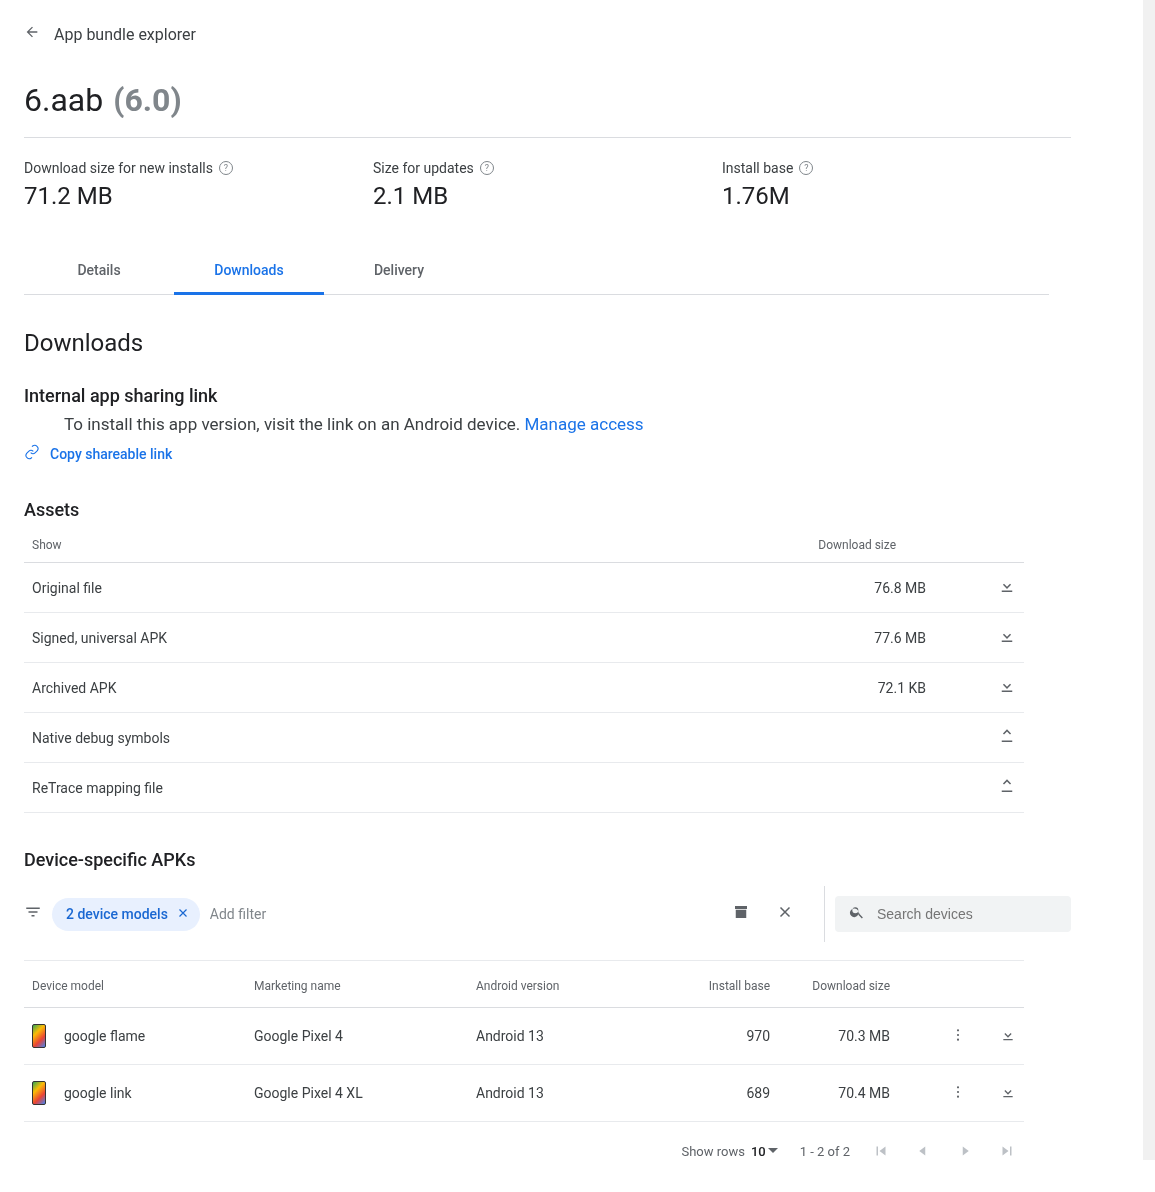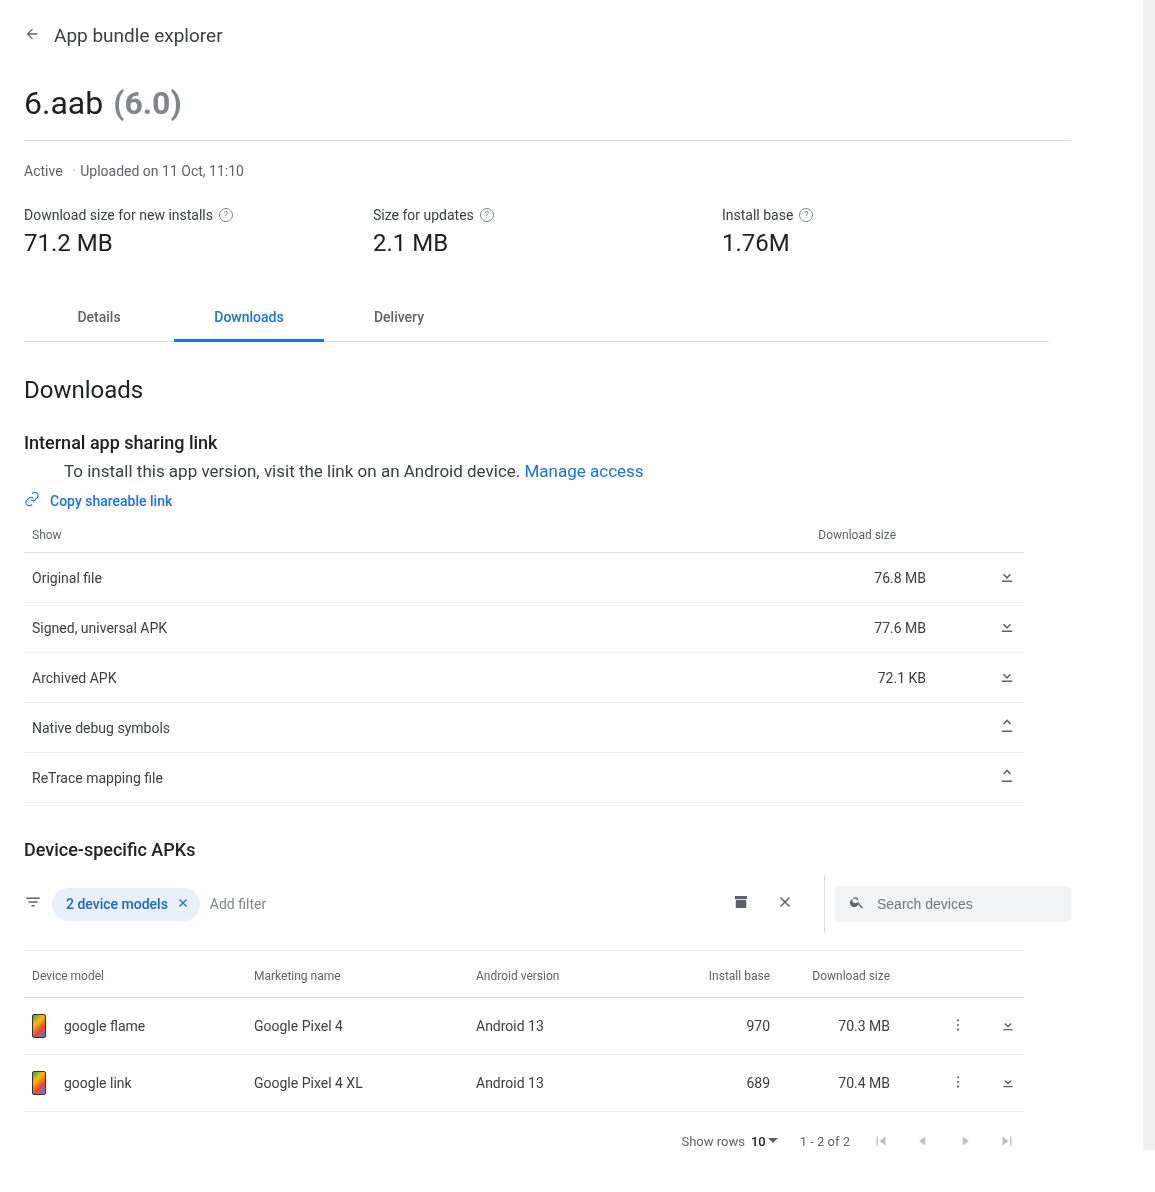--- a/index.html
+++ b/index.html
@@ -19,21 +19,21 @@
     top: 0; right: 0;
     width: 12px; height: 100%;
     background: #f1f1f1;
   }
   .content { width: 1047px; }
   .breadcrumb {
     display: flex;
     align-items: center;
     gap: 14px;
     color: #3c4043;
-    font-size: 19px;
+    font-size: 16px;
     margin-bottom: 8px;
   }
   .breadcrumb svg { width: 16px; height: 16px; fill: #5f6368; }
   .title-row { display: flex; align-items: baseline; gap: 10px; }
   .title-main { font-size: 32px; font-weight: 400; margin-top: 29px; }
   .title-sub { font-size: 32px; font-weight: 700; color: #80868b; }
   .divider-full { height: 1px; background: #dadce0; margin: 18px 0 22px 0; }
   .meta-line { color: #5f6368; font-size: 14px; display: flex; gap: 6px; align-items: center; margin-bottom: 28px; }
   .meta-dot::before { content: "·"; margin: 0 4px; color: #c0c0c0; }
   .stats-row { display: flex; gap: 0; margin-bottom: 38px; }
@@ -115,24 +115,20 @@
       <span>App bundle explorer</span>
     </div>
 
     <div class="title-row">
       <span class="title-main">6.aab</span>
       <span class="title-sub">(6.0)</span>
     </div>
 
     <div class="divider-full"></div>
 
-    <div class="meta-line">
-      <span>Active</span>
-      <span class="meta-dot">Uploaded on 11 Oct, 11:10</span>
-    </div>
 
     <div class="stats-row">
       <div class="stat-block">
         <div class="stat-label">
           <span>Download size for new installs</span>
           <span class="help-icon">?</span>
         </div>
         <div class="stat-value">71.2 MB</div>
       </div>
       <div class="stat-block">
@@ -167,20 +163,21 @@
     <div class="copy-link-row">
       <span>
         <svg viewBox="0 0 24 24">
             <path d="M10 13a5 5 0 0 0 7 0l3-3a5 5 0 0 0-7-7l-1 1"></path>
             <path d="M14 11a5 5 0 0 0-7 0l-3 3a5 5 0 0 0 7 7l1-1"></path>
           </svg>
       </span>
       <span>Copy shareable link</span>
     </div>
 
+    <div class="section-title-sm">Assets</div>
 
     <div class="assets-table">
       <div class="assets-head">
         <div class="col-file">Show</div>
         <div class="col-size">Download size</div>
       </div>
       <div id="assets-body">
           <div class="asset-row">
             <div class="col-file">Original file</div>
             <div class="col-size">76.8 MB</div>

